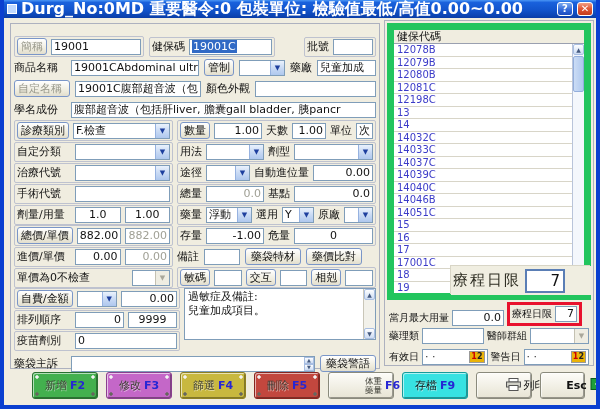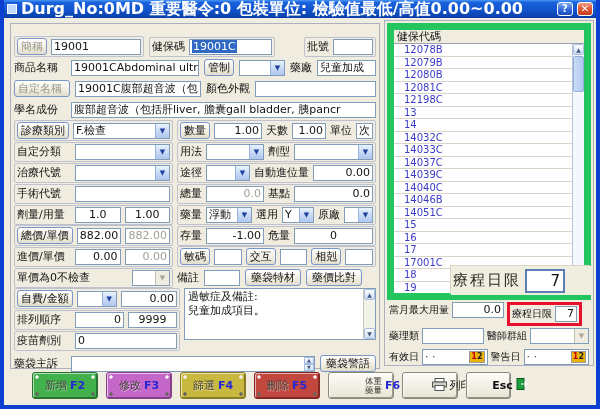--- a/index.html
+++ b/index.html
@@ -71,34 +71,34 @@
   .sbar-btn{ height:11px; font-size:6px; color:#44597F; display:flex;align-items:center;justify-content:center;
     background:linear-gradient(180deg,#FDFEFF,#CDDCF3); border:1px solid #A8BEE2; border-radius:2px;}
   .spin{ display:flex; flex-direction:column; width:10px; flex:0 0 auto; }
   .spin span{ height:7px; font-size:5px; color:#44597F; display:flex;align-items:center;justify-content:center;
     background:linear-gradient(180deg,#FDFEFF,#CDDCF3); border:1px solid #A8BEE2;}
   
   #rightpanel{ left:380px; top:20px; width:210px; height:346px; padding:2px; }
   .list{ position:relative; height:277px; border:7px solid #22c55e; background:#fff; overflow:hidden; }
   .list-head{ height:14px; line-height:13px; padding:0 3px; background:#F0EDE0; border-bottom:1px solid #9AA0B0; }
   .list-body{ position:absolute; top:14px; left:0; right:12px; bottom:0; }
-  .list-row{ height:12.5px; line-height:12px; padding:0 10px; color:#3B3BC8; border-bottom:1px solid #D8D5C8;
+  .list-row{ height:12.5px; line-height:12px; padding:0 3px; color:#3B3BC8; border-bottom:1px solid #D8D5C8;
     font-size:10px; white-space:nowrap; overflow:hidden;}
   .list-row.sel{ background:#7F7F7F; color:#fff; }
   .vsb{ position:absolute; top:14px; right:0; bottom:0; width:12px; background:#F4F7FC; border-left:1px solid #B9C4DA;}
   .vsb .thumb{ position:absolute; top:12px; left:0; right:0; height:36px;
     background:linear-gradient(90deg,#CBDCF5,#AFC8EE); border:1px solid #93AEDC; border-radius:2px;}
   .magnifier{
     position:absolute; right:2px; top:245px; width:140px; height:29px; background:#F0EEE1;
     display:flex; align-items:center; gap:4px; padding:0 2px; box-shadow:-1px -1px 0 #D8D5C6;
   }
   .magnifier .mlabel{ font-size:15px; letter-spacing:2px; color:#2B2B20; white-space:nowrap; }
   .magnifier .mval{ width:40px; height:24px; background:#fff; border:2px solid #5A7EB5; font-size:15px;
     text-align:right; padding:0 3px; line-height:20px;}
-  .rp-row{ position:absolute; left:4px; right:4px; display:flex; align-items:flex-start; gap:3px; }
+  .rp-row{ position:absolute; left:4px; right:4px; display:flex; align-items:flex-end; gap:3px; }
   .redbox{ border:3px solid #E8112D; display:flex; align-items:center; gap:3px; padding:1px 2px; }
   .datefld{ background:#fff; border:1px solid #7F9DB9; height:16px; display:flex; align-items:center; padding:0 2px; }
   .datefld .dots{ flex:1; line-height:14px; color:#333; }
   .calicon{ font-size:8px; font-weight:bold; line-height:10px; border:1px solid #999; background:#eab308; padding:0 1px;
     flex:0 0 auto;}
   .calicon .r{ color:#CC0000; } .calicon .b{ color:#222; }
   
   #footer{ position:absolute; left:0; top:372px; width:592px; display:flex; gap:8px; padding-left:28px; }
   .fbtn{
     height:27px; border-radius:3px; display:flex; align-items:center; justify-content:center; gap:3px;
@@ -307,35 +307,35 @@
         </div>
       <div class="row">
           <span class="cell flex1">
         <span class="lbl">存量</span>
         <span class="fld num" style="flex:0 0 58px">-1.00</span>
         <span class="lbl">危量</span>
         <span class="fld ctr flex1">0</span>
       </span>
         </div>
       <div class="row">
+        <span class="lbl">備註</span>
+        <span class="fld" style="flex:0 0 36px"></span>
+        <span class="sbtn">藥袋特材</span>
+        <span class="sbtn">藥價比對</span>
+      </div>
+      <div class="row">
           <span class="cell flex1">
         <span class="lblb">敏碼</span>
         <span class="fld" style="flex:1"></span>
         <span class="lblb">交互</span>
         <span class="fld" style="flex:1"></span>
         <span class="lblb">相剋</span>
         <span class="fld" style="flex:1"></span>
       </span>
         </div>
-      <div class="row">
-        <span class="lbl">備註</span>
-        <span class="fld" style="flex:0 0 36px"></span>
-        <span class="sbtn">藥袋特材</span>
-        <span class="sbtn">藥價比對</span>
-      </div>
     </div>
   </div>
 
   <div class="split">
     <div class="colL">
       <div class="row">
           <span class="cell flex1">
         <span class="lblb">自費/金額</span>
         <span class="dd" style="flex:0 0 40px">
               <span class="val"></span>
@@ -470,20 +470,24 @@
     <span class="cjk">刪除</span>
       <span class="fk">F5</span>
   </div>
   <div class="fbtn bg-gray w66">
     <span class="two-line">
         <span>体重</span>
         <span>藥量</span>
       </span>
     <span class="fk">F6</span>
   </div>
+  <div class="fbtn bg-cyan w66">
+    <span class="cjk" style="color:#111">存檔</span>
+      <span class="fk">F9</span>
+  </div>
   <div class="fbtn bg-gray w56">
     <span>
       <svg width="15" height="13" viewBox="0 0 15 13">
           <rect x="3" y="0.5" width="9" height="3.5" fill="#fff" stroke="#555"></rect>
           <rect x="0.5" y="4" width="14" height="5" fill="#CFCFC6" stroke="#555"></rect>
           <rect x="3" y="7.5" width="9" height="5" fill="#fff" stroke="#555"></rect>
         </svg>
     </span>
     <span style="color:#111">列印</span>
   </div>

